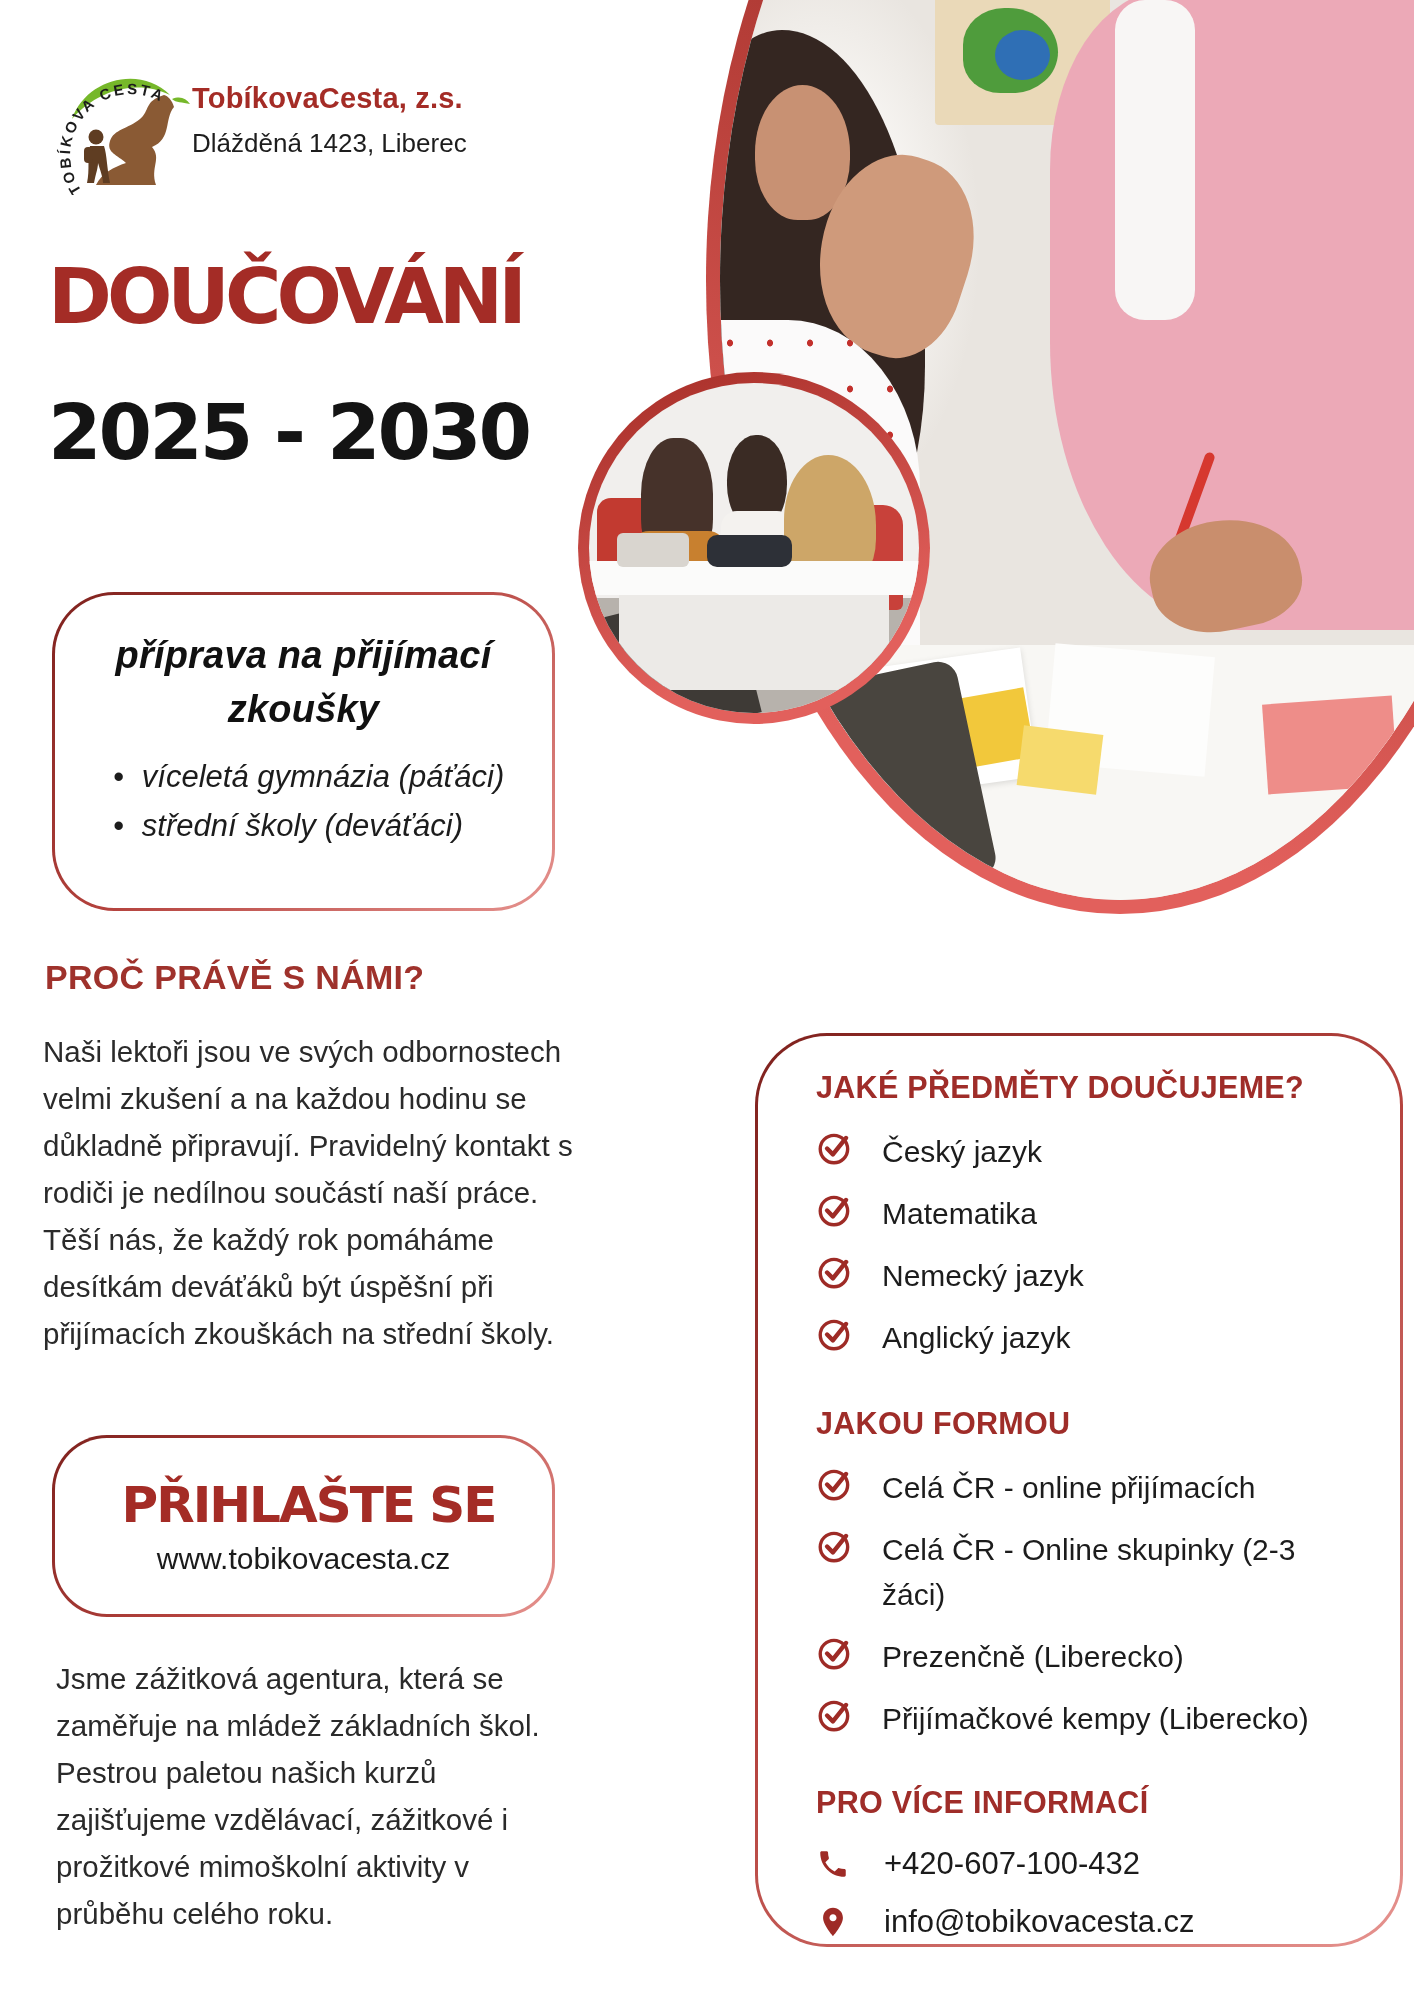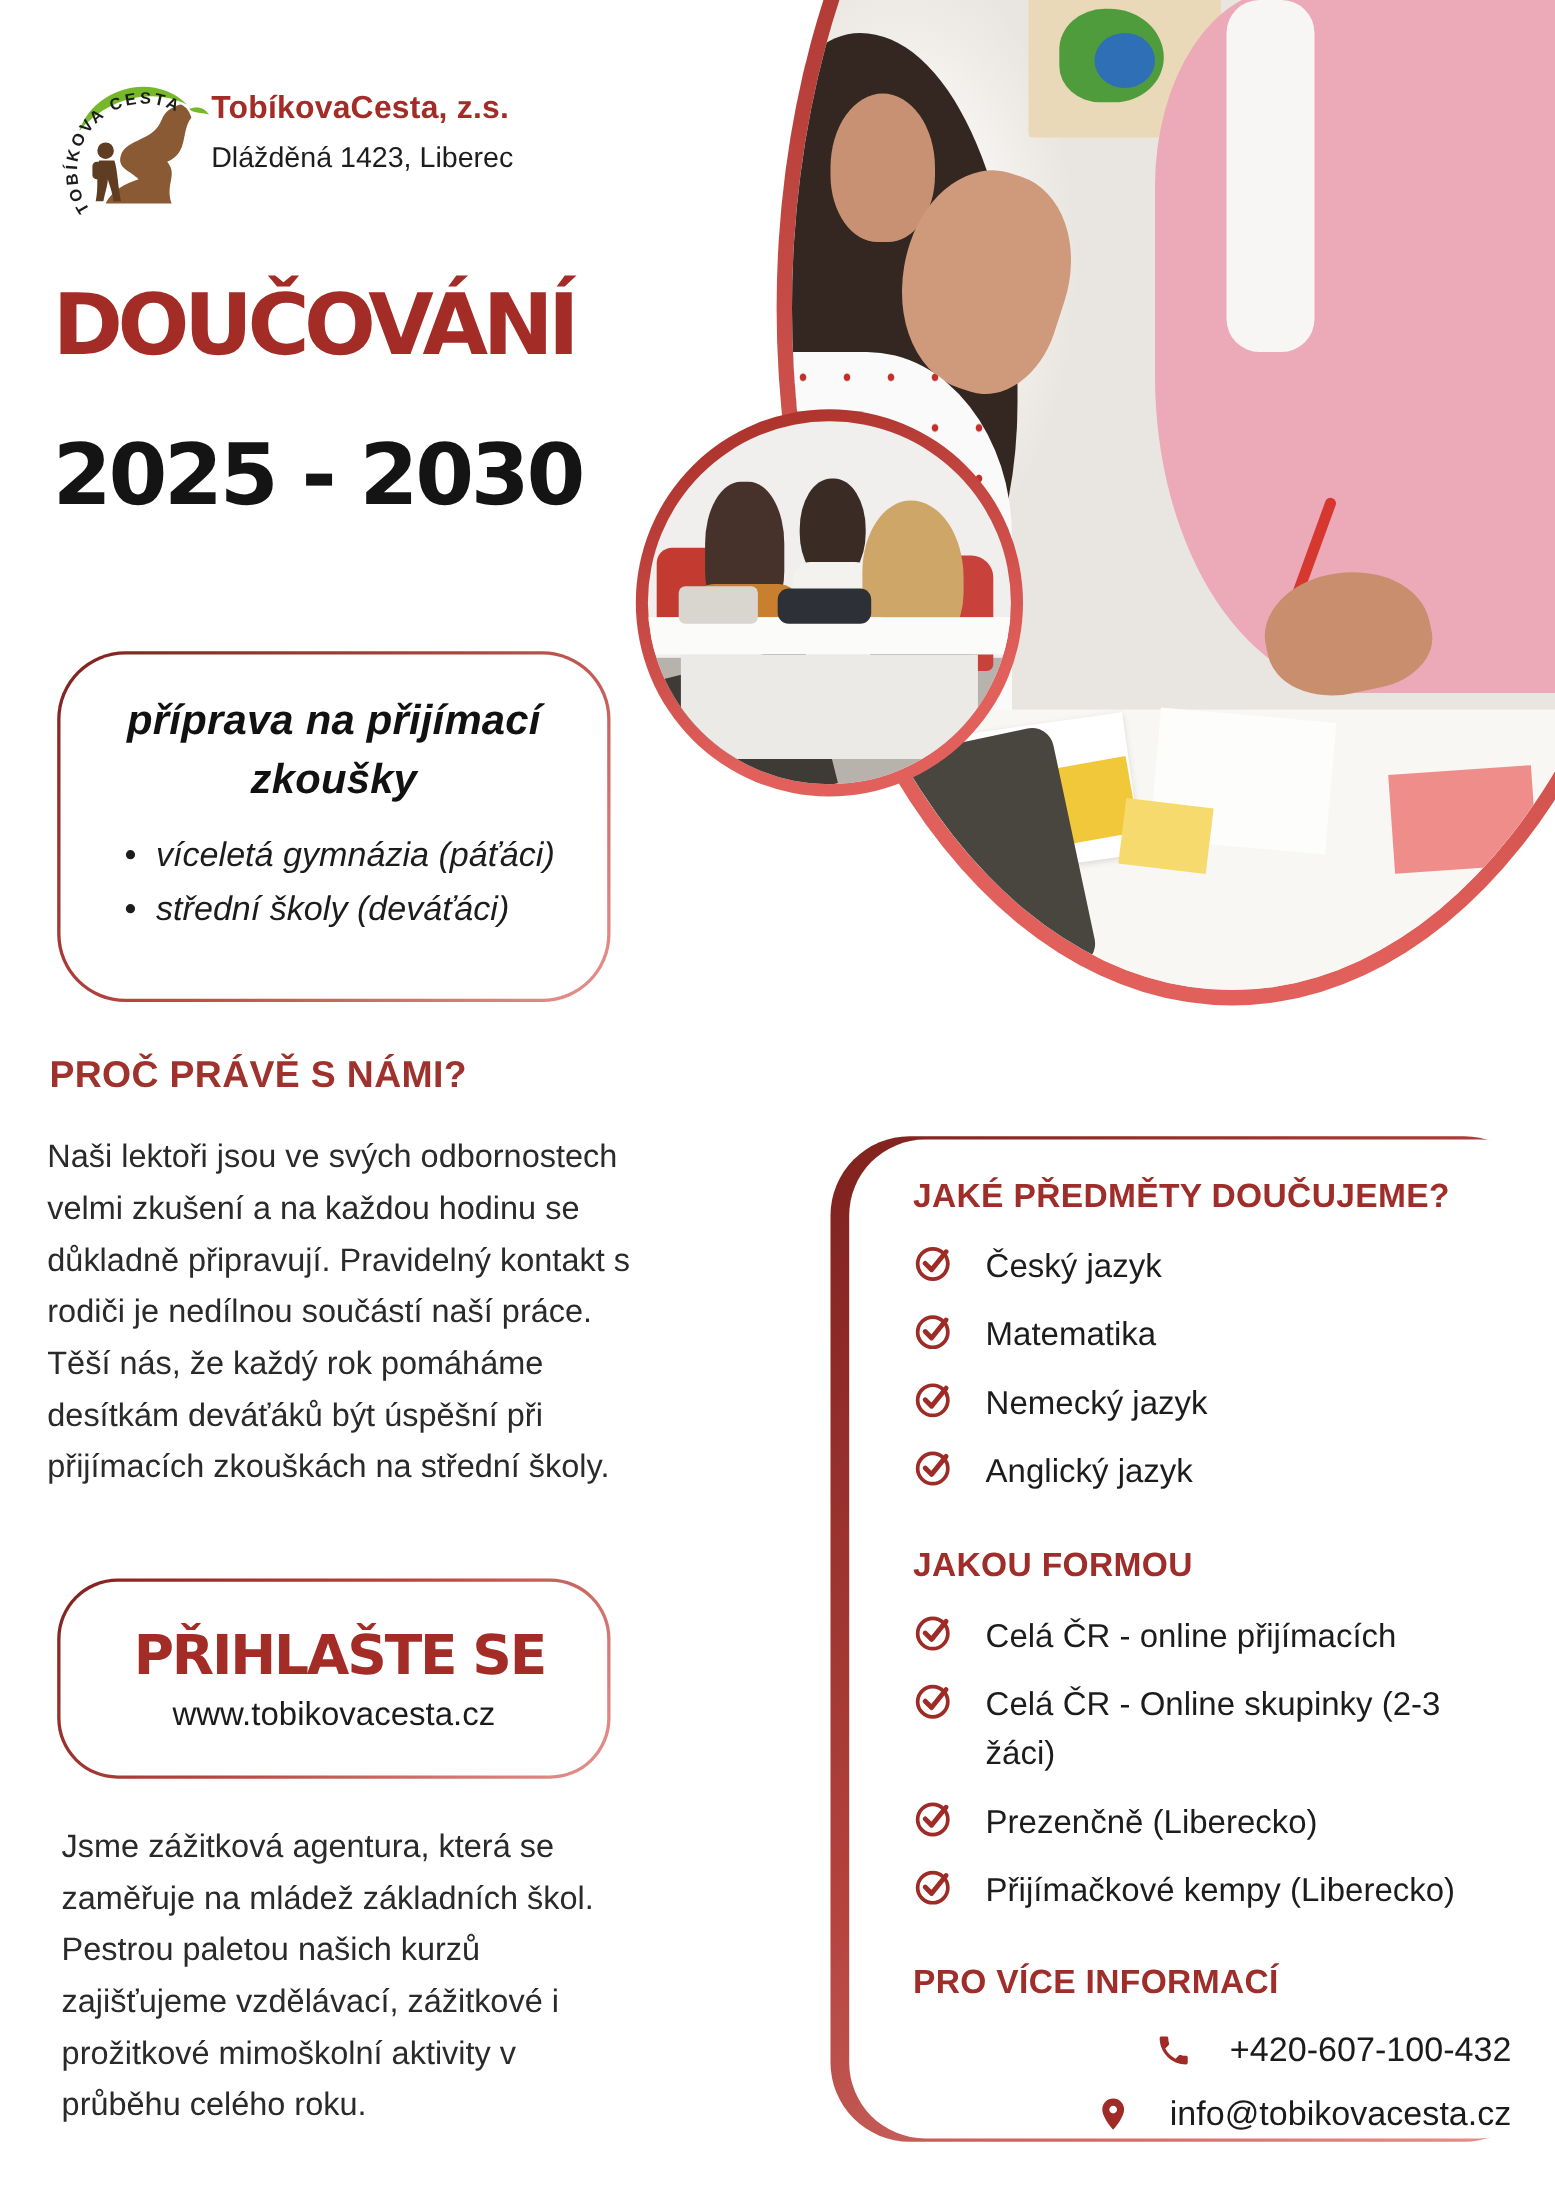--- a/index.html
+++ b/index.html
@@ -72,30 +72,30 @@
   .signup-box{left:52px;top:1435px;width:497px;height:176px;border-radius:55px;}
   .signup-box .gbox-inner{border-radius:52px;display:flex;flex-direction:column;align-items:center;justify-content:center;gap:8px;}
   .signup-title{font-family:"DejaVu Sans",sans-serif;font-weight:bold;font-size:50px;letter-spacing:-2px;color:#a42c26;margin-left:10px;}
   .signup-url{font-size:30px;color:#1b1b1b;}
   
   .why-heading{position:absolute;left:45px;top:958px;font-size:34px;font-weight:bold;color:#9f322c;letter-spacing:.3px;}
   .why-body{position:absolute;left:43px;top:1028px;width:530px;font-size:29.5px;line-height:47px;color:#2a2a2a;}
   .about-body{position:absolute;left:56px;top:1655px;width:505px;font-size:29.5px;line-height:47px;color:#2a2a2a;}
   
   .info-box{left:755px;top:1033px;width:642px;height:908px;border-radius:72px;}
-  .info-box .gbox-inner{border-radius:69px;padding:34px 40px 0 58px;margin-left:14px;}
+  .info-box .gbox-inner{border-radius:69px;padding:34px 53px 0 58px;}
   .info-h{font-size:30.5px;font-weight:bold;color:#9f2d29;letter-spacing:.3px;margin:0;}
   .check-list{margin:24px 0 0 0;padding:0;list-style:none;}
   .check-list li{display:flex;align-items:flex-start;margin-bottom:17px;}
   .check-list .cicon{flex:0 0 38px;margin-right:28px;margin-top:0px;}
   .check-list .clabel{font-size:30px;color:#1c1c1c;line-height:1.5;}
   .gap-formats{margin-top:46px;}
   .gap-contact{margin-top:44px;}
   .contact-list{margin:26px 0 0 0;padding:0;list-style:none;}
-  .contact-list li{display:flex;align-items:center;margin-bottom:22px;justify-content:flex-end;}
+  .contact-list li{display:flex;align-items:center;margin-bottom:22px;}
   .contact-list .cicon{flex:0 0 34px;margin-right:34px;}
   .contact-list .clabel{font-size:31px;color:#1b1b1b;}
 </style>
 </head>
 <body>
 
 <div class="poster">
 
   <div class="hero-ellipse">
     <div class="hero-inner">

